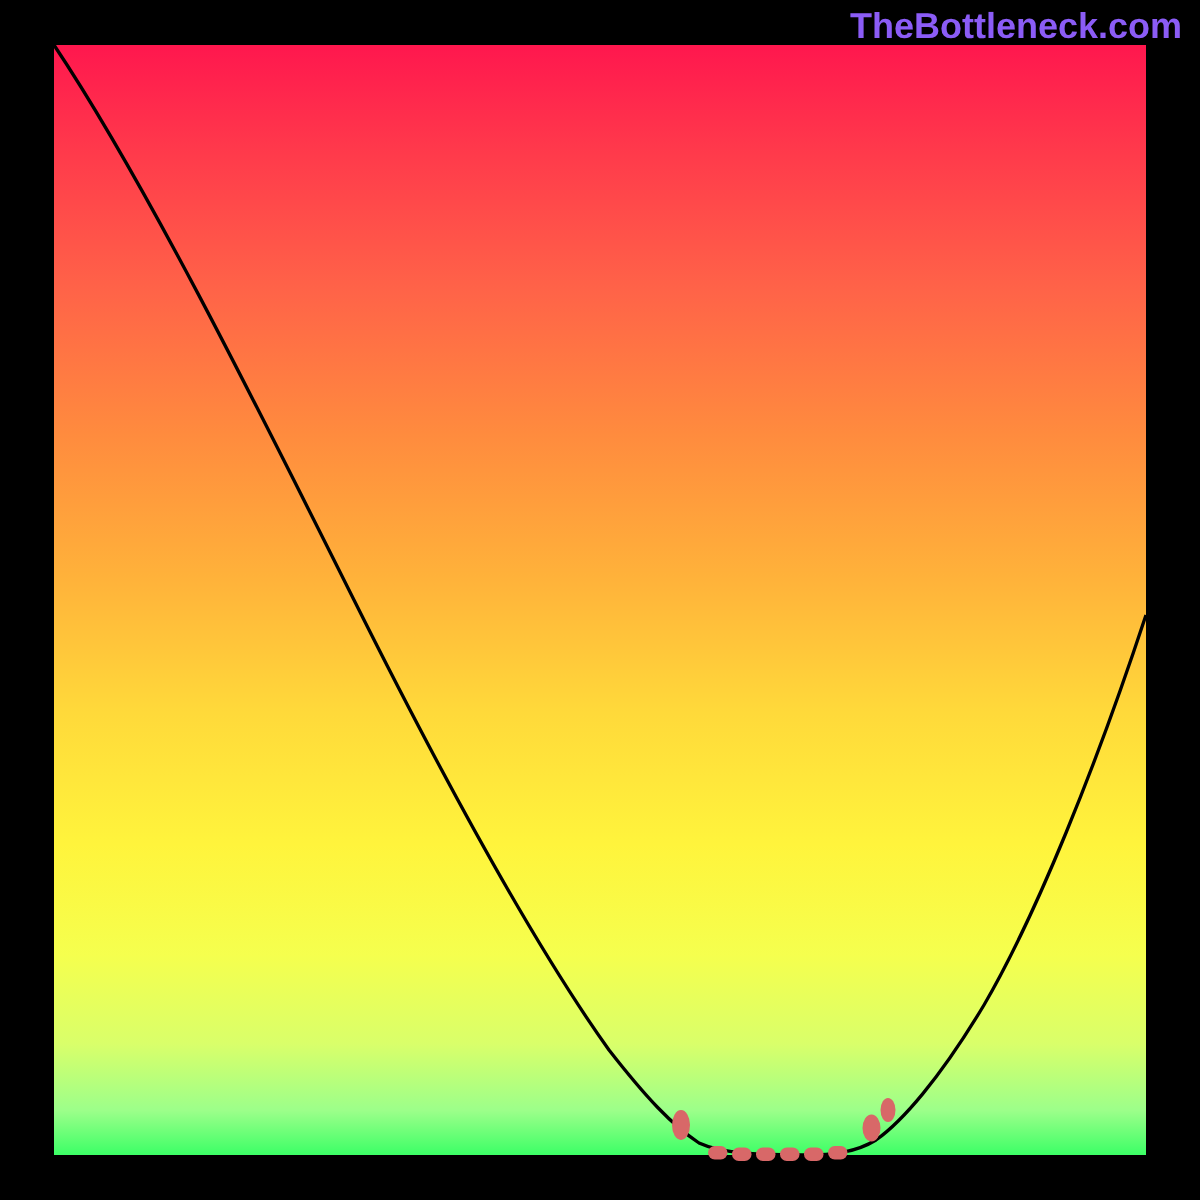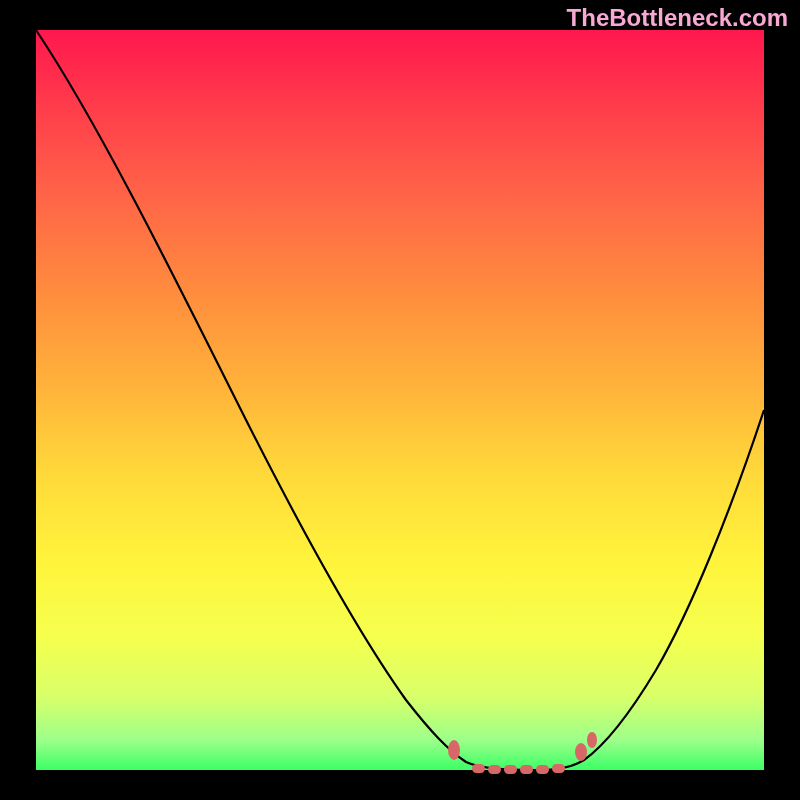--- a/index.html
+++ b/index.html
@@ -10,21 +10,21 @@
     position: relative;
     overflow: hidden;
   }
   .watermark {
     position: absolute;
     top: 4px;
     right: 12px;
     font-family: Arial, sans-serif;
     font-size: 24px;
     font-weight: bold;
-    color: #f9a8d4;
+    color: #8b5cf6;
     z-index: 10;
   }
   .plot-area {
     position: absolute;
     left: 36px;
     top: 30px;
     width: 728px;
     height: 740px;
     background: linear-gradient(to bottom,
       #ff174e 0%,

